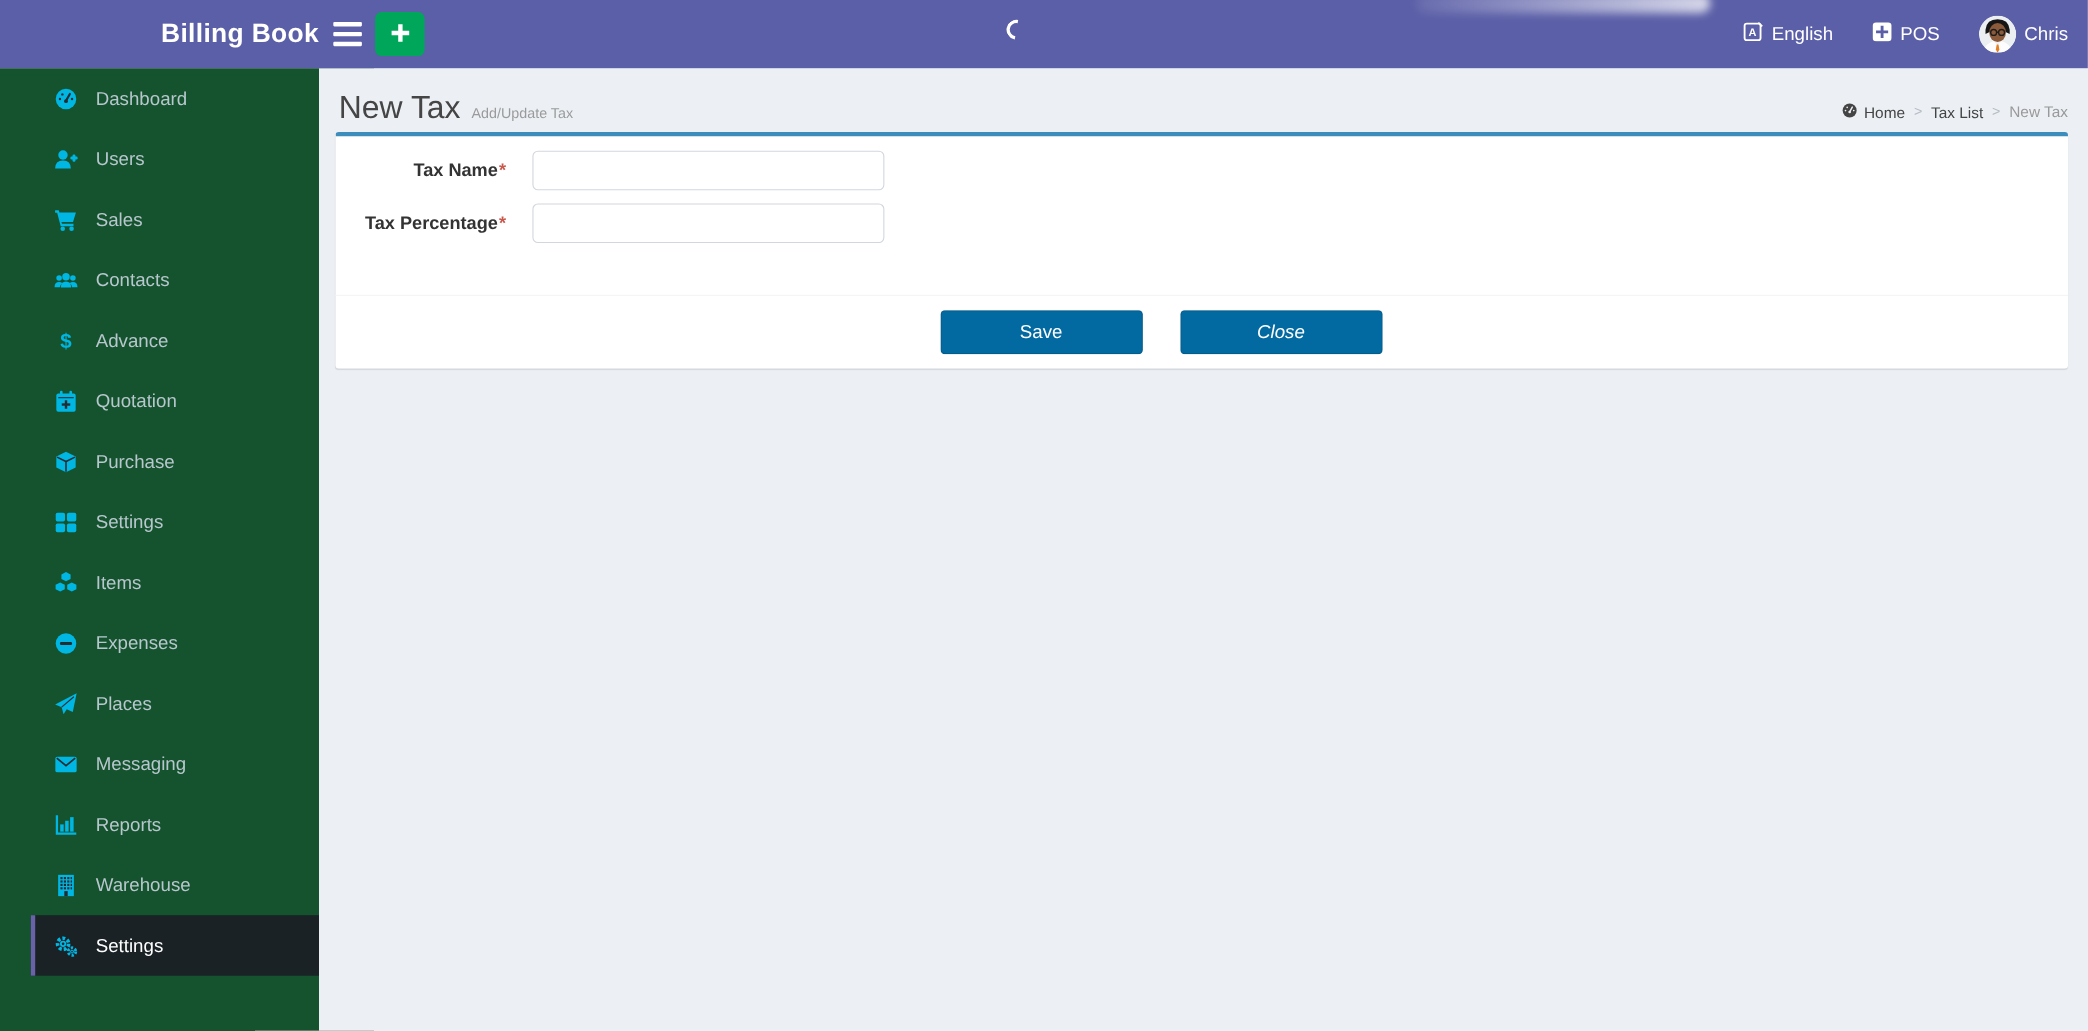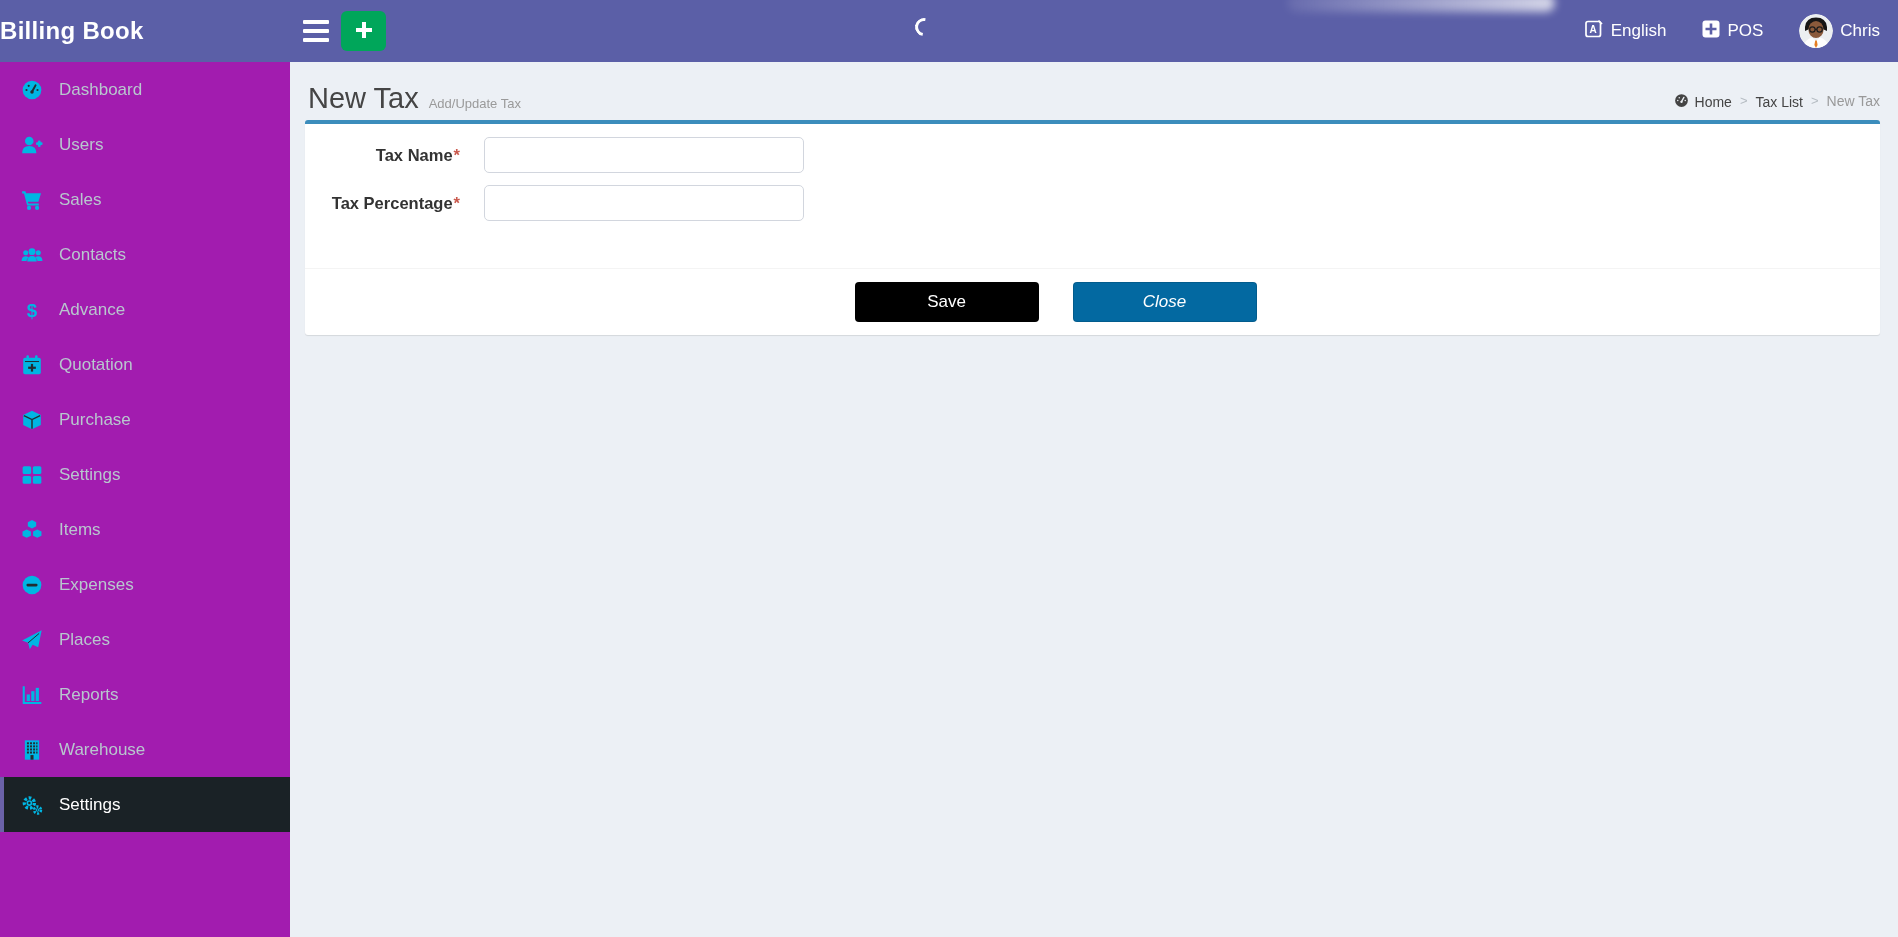--- a/index.html
+++ b/index.html
@@ -3,42 +3,42 @@
 <meta charset="utf-8">
 <style>
   * { margin:0; padding:0; box-sizing:border-box; }
   html,body { width:1898px; height:937px; overflow:hidden;
     font-family:"Liberation Sans", sans-serif; background:#ecf0f5; }
 
   
   .topbar { position:absolute; top:0; left:0; width:1898px; height:62px;
     background:#5b5fa7; z-index:5; }
   .brand { position:absolute; left:0; top:0; width:290px; height:62px;
-    display:flex; align-items:center; justify-content:flex-start;
+    display:flex; align-items:center; justify-content:flex-end;
     color:#fff; font-size:24px; font-weight:bold; letter-spacing:.3px; }
   .hamburger { position:absolute; left:303px; top:20px; width:26px; height:22px;
     display:flex; flex-direction:column; justify-content:space-between; cursor:pointer; }
   .hamburger i { display:block; height:4px; background:#fff; border-radius:1px; }
   .add-btn { position:absolute; left:341px; top:11px; width:45px; height:40px;
     background:#00a65a; border:none; border-radius:6px; display:flex;
     align-items:center; justify-content:center; cursor:pointer; }
   .spinner { position:absolute; left:915px; top:18px; width:18px; height:18px;
     border:3px solid #fff; border-right-color:transparent; border-bottom-color:transparent;
     border-radius:50%; transform:rotate(-35deg); }
   .blur-artifact { position:absolute; left:1287px; top:-6px; width:268px; height:18px;
     background:linear-gradient(to right, rgba(255,255,255,0.08), rgba(255,255,255,0.75));
     filter:blur(4px); border-radius:10px; }
   .topbar-right { position:absolute; right:18px; top:0; height:62px;
     display:flex; align-items:center; gap:36px; color:#fff; font-size:17px; }
   .tb-group { display:flex; align-items:center; gap:7px; cursor:pointer; }
   .avatar { width:34px; height:34px; border-radius:50%; overflow:hidden; display:block; }
 
   
   .sidebar { position:absolute; top:62px; left:0; width:340px; height:875px;
-    background:#a21caf; }
+    background:#14532d;padding-left:28px; }
   .side-item { height:55px; display:flex; align-items:center; padding:0 20px;
     color:#b8c7ce; font-size:17px; cursor:pointer; }
   .side-item .sicon { width:24px; display:flex; justify-content:center; margin-right:15px; }
   .side-item .chev { margin-left:auto; display:flex; align-items:center; }
   .side-item.active { background:#1a2226; border-left:4px solid #6a62a8;
     padding-left:16px; color:#fff; }
 
   
   .content { position:absolute; left:290px; top:62px; width:1608px; height:875px;
     background:#ecf0f5; }
@@ -63,21 +63,21 @@
   .req { color:#c9584c; margin-left:1px; }
   .form-input { width:320px; height:36px; border:1px solid #d2d6de; border-radius:5px;
     padding:0 10px; font-size:15px; color:#333; outline:none;
     font-family:"Liberation Sans", sans-serif; }
   .panel-footer { position:absolute; left:0; right:0; bottom:0; height:67px;
     border-top:1px solid #f4f4f4; display:flex; justify-content:center;
     align-items:center; }
   .btn-row { display:flex; gap:34px; transform:translateX(-37px); }
   .btn { width:184px; height:40px; border:1px solid rgba(0,0,0,.12); border-radius:4px;
     color:#fff; font-size:17px; cursor:pointer; font-family:"Liberation Sans", sans-serif; }
-  .btn-save { background:#000000; }
+  .btn-save { background:#0369a1; }
   .btn-close { background:#0369a1;font-style:italic; }
 </style>
 </head>
 <body>
 
 <div class="topbar">
   <div class="brand">
     <span>Billing Book</span>
   </div>
 
@@ -309,20 +309,34 @@
       </svg>
     </span>
     <span class="slabel">Places</span>
     <span class="chev">
       <svg width="10" height="14" viewBox="0 0 10 14">
           <path d="M8 2 L3 7 L8 12" stroke="#b8c7ce" stroke-width="1.8" fill="none"></path>
         </svg>
     </span>
   </div>
 
+  <div class="side-item">
+    <span class="sicon">
+      <svg width="22" height="22" viewBox="0 0 20 20">
+        <rect x="1.2" y="3.5" width="17.6" height="13" rx="1.6" fill="#00b6e3"></rect>
+        <path d="M2.4 4.8 L10 11 L17.6 4.8" stroke="#222d32" stroke-width="1.4" fill="none"></path>
+      </svg>
+    </span>
+    <span class="slabel">Messaging</span>
+    <span class="chev">
+      <svg width="10" height="14" viewBox="0 0 10 14">
+          <path d="M8 2 L3 7 L8 12" stroke="#b8c7ce" stroke-width="1.8" fill="none"></path>
+        </svg>
+    </span>
+  </div>
 
   <div class="side-item">
     <span class="sicon">
       <svg width="22" height="22" viewBox="0 0 20 20">
         <path d="M2.5 2 V17.2 H18.5" stroke="#00b6e3" stroke-width="1.9" fill="none"></path>
         <rect x="5.2" y="9.5" width="2.9" height="6" fill="#00b6e3"></rect>
         <rect x="9.3" y="6.5" width="2.9" height="9" fill="#00b6e3"></rect>
         <rect x="13.4" y="3.5" width="2.9" height="12" fill="#00b6e3"></rect>
       </svg>
     </span>

